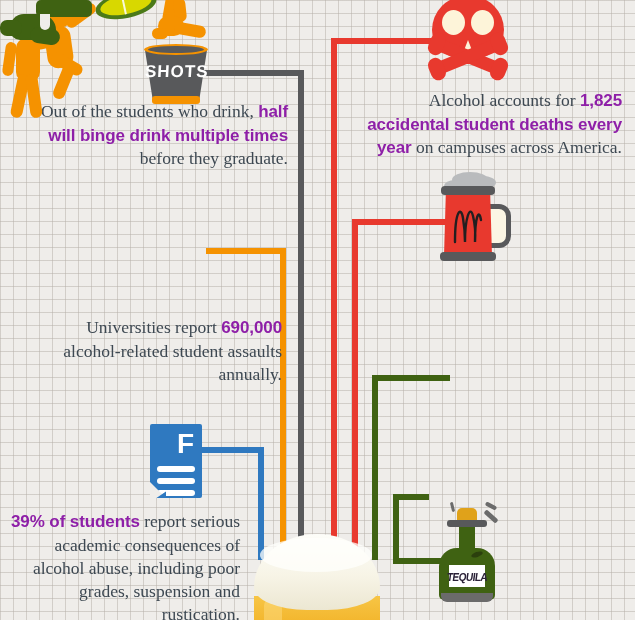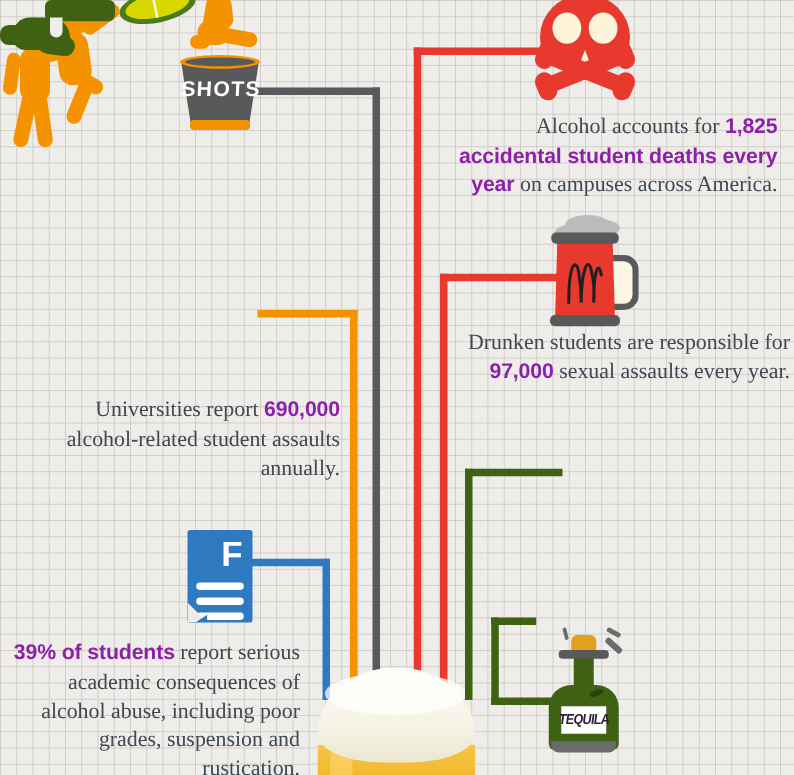--- a/index.html
+++ b/index.html
@@ -141,20 +141,23 @@
     <i style="left:2px;top:34px;width:16px;height:11px;border-radius:6px;"></i>
   </div>
   <div class="bucket" style="left:145px;top:42px;width:62px;height:64px;">
     <div class="bucket-body"></div>
     <div class="bucket-rim"></div>
     <div class="bucket-rim-in"></div>
     <div class="bucket-label">SHOTS</div>
     <div class="bucket-foot"></div>
   </div>
 
+  <div class="txt ra" style="left:24px;top:100px;width:264px;">
+    <span>Out of the students who drink, </span><b>half will binge drink multiple times</b><span> before they graduate.</span>
+  </div>
 
   <div class="skull" style="left:432px;top:-4px;width:78px;height:86px;">
     <div class="sk-head"></div>
     <div class="sk-jaw"></div>
     <div class="sk-eye" style="left:10px;"></div>
     <div class="sk-eye" style="left:39px;"></div>
     <div class="sk-nose"></div>
     <div class="bone" style="left:-1px;top:54px;transform:rotate(22deg);"></div>
     <div class="bone" style="left:-1px;top:54px;transform:rotate(-22deg);"></div>
   </div>
@@ -172,42 +175,39 @@
     <i style="left:14px;top:74px;width:12px;height:44px;border-radius:7px;transform:rotate(12deg);"></i>
     <i style="left:28px;top:74px;width:12px;height:44px;border-radius:7px;transform:rotate(-8deg);"></i>
 
     <i style="left:46px;top:2px;width:26px;height:26px;border-radius:50%;"></i>
     <i style="left:46px;top:26px;width:26px;height:42px;border-radius:11px;transform:rotate(-8deg);"></i>
     <i style="left:64px;top:10px;width:34px;height:11px;border-radius:6px;transform:rotate(-36deg);"></i>
     <i style="left:50px;top:58px;width:34px;height:12px;border-radius:6px;transform:rotate(30deg);"></i>
     <i style="left:58px;top:62px;width:12px;height:38px;border-radius:6px;transform:rotate(22deg);"></i>
   </div>
 
-  <div class="txt ra" style="left:16px;top:316px;width:256px;">
+  <div class="txt ra" style="left:26px;top:316px;width:256px;">
     <span>Universities report </span><b>690,000</b><span> alcohol-related student assaults annually.</span>
   </div>
 
   <div class="foam" style="left:452px;top:172px;width:36px;height:16px;"></div>
   <div class="foam" style="left:470px;top:176px;width:26px;height:13px;"></div>
   <div class="foam" style="left:444px;top:180px;width:22px;height:12px;"></div>
   <div class="mug" style="left:444px;top:182px;width:64px;height:80px;">
     <div class="mug-handle"></div>
     <div class="mug-body"></div>
     <div class="mug-sq">
       <svg width="32" height="44" viewBox="0 0 32 44">
         <path d="M3 42 C3 10, 9 6, 11 18 C13 30, 13 42, 13 42 C13 18, 18 4, 21 16 C24 28, 23 42, 23 42 C23 16, 27 8, 29 20" fill="none" stroke="#231f20" stroke-width="2.4" stroke-linecap="round"></path>
       </svg>
     </div>
     <div class="mug-top"></div>
     <div class="mug-bot"></div>
   </div>
 
-  <div class="txt la" style="left:370px;top:262px;width:262px;">
-    <span>Drunken students are responsible for </span><b>97,000</b><span> sexual assaults every year.</span>
-  </div>
 
   <div class="gun" style="left:430px;top:346px;width:92px;height:46px;">
     <i style="left:36px;top:0px;width:56px;height:17px;border-radius:5px;"></i>
     <i style="left:10px;top:14px;width:46px;height:26px;border-radius:14px 16px 10px 10px;"></i>
     <i style="left:0px;top:20px;width:22px;height:16px;border-radius:7px;"></i>
     <i style="left:30px;top:28px;width:30px;height:16px;border-radius:8px;transform:rotate(8deg);"></i>
     <i style="left:40px;top:14px;width:10px;height:16px;border-radius:0 0 8px 8px;background:#efedea;"></i>
   </div>
 
 

